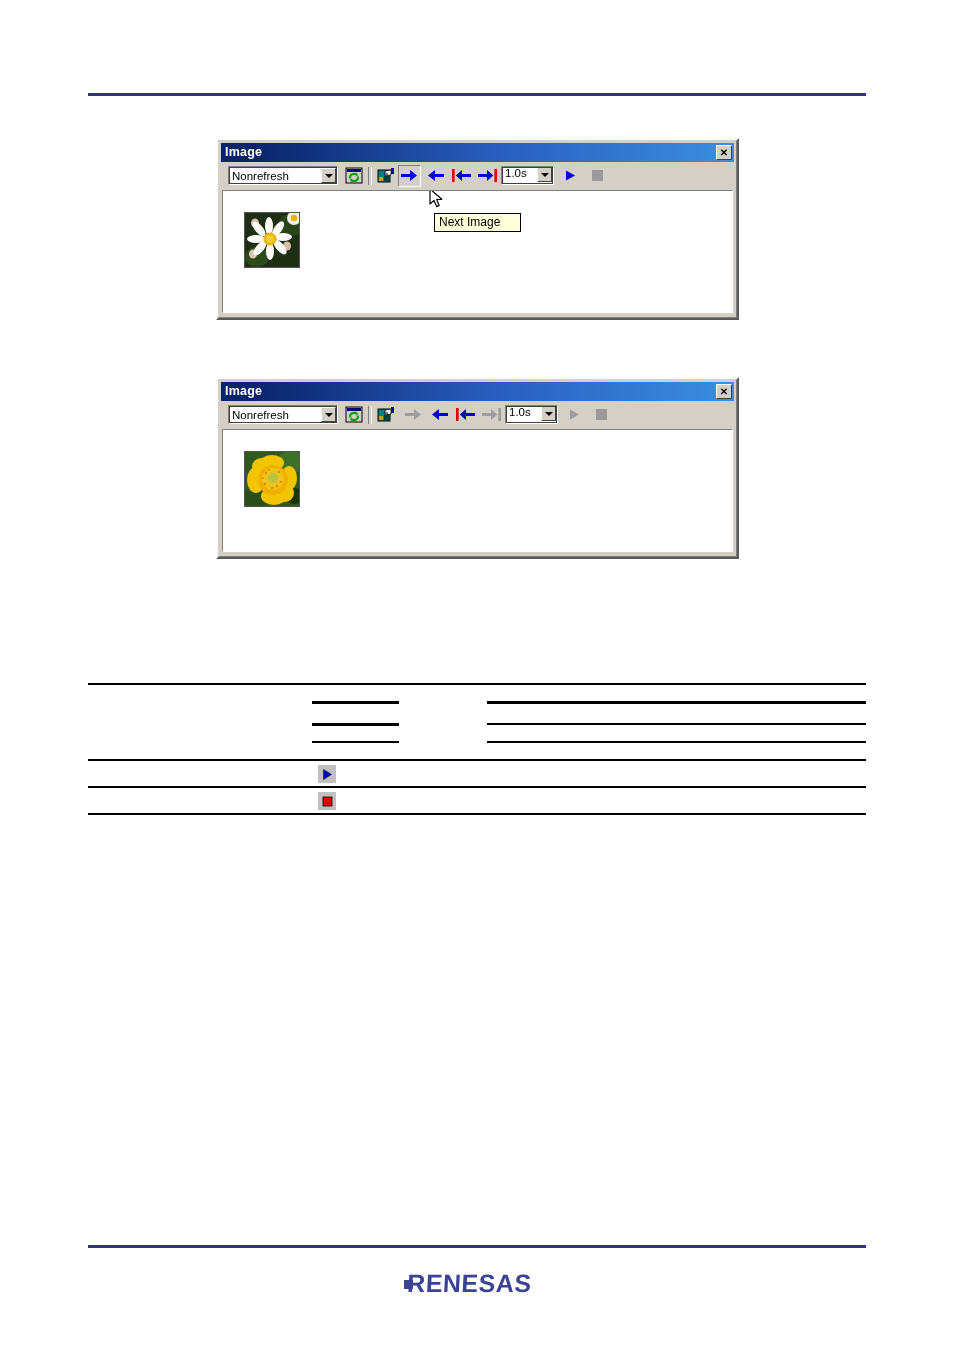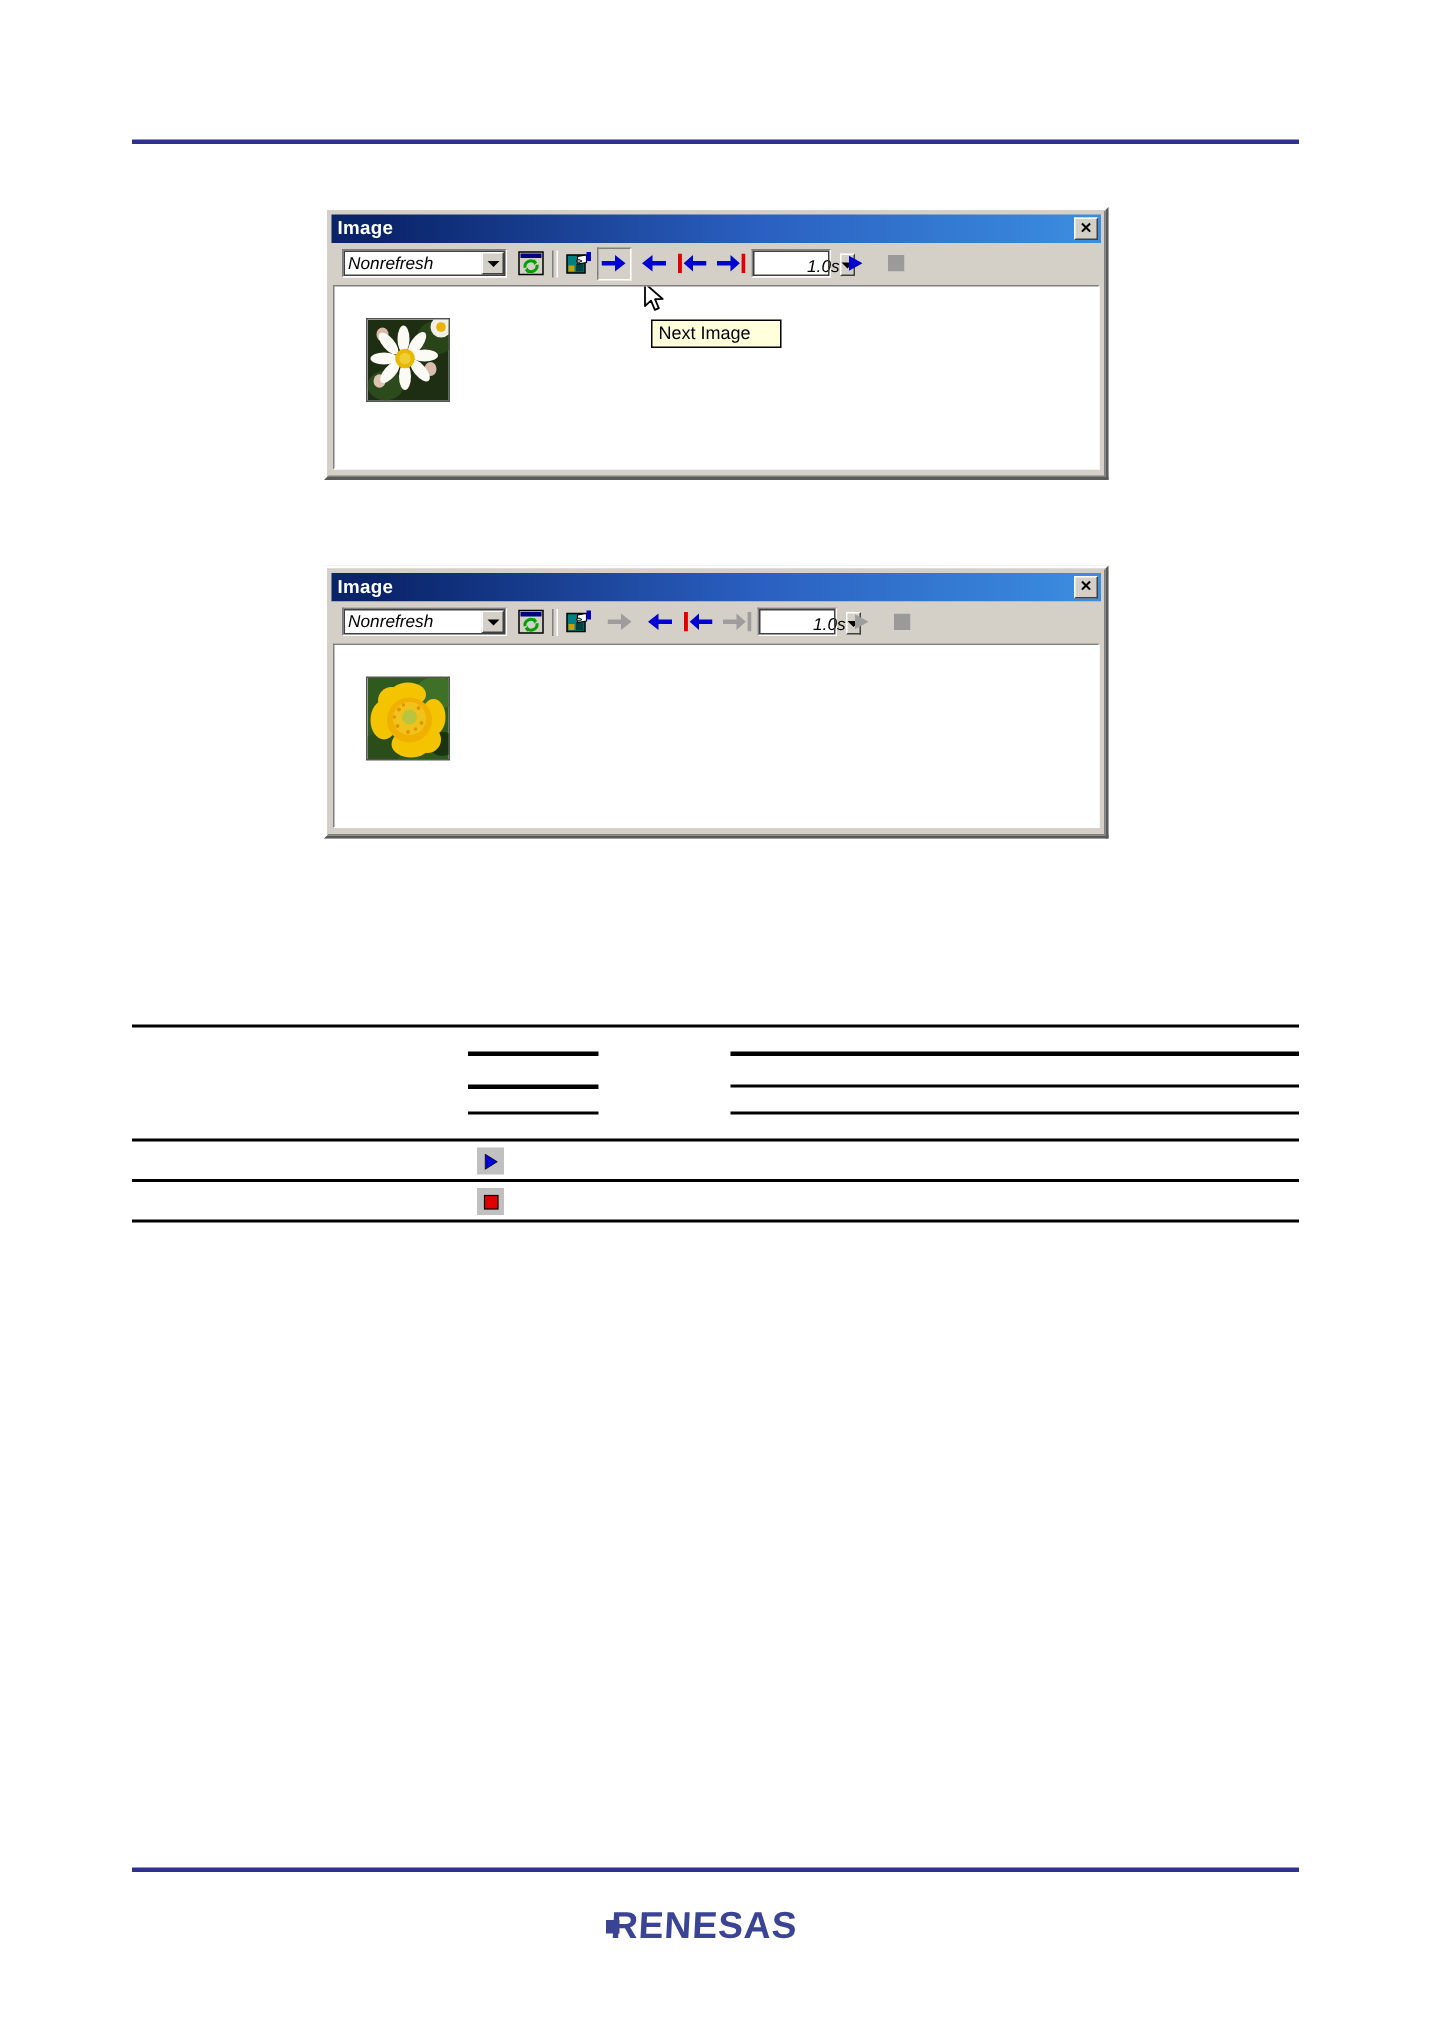--- a/index.html
+++ b/index.html
@@ -99,21 +99,20 @@
     margin-left: 3px;
     position: relative;
   }
   .combo-text {
     flex: 1;
     font-size: 11.5px;
     color: #000;
     padding-left: 3px;
     white-space: nowrap;
     font-family: "Liberation Sans", sans-serif;
-    font-style: italic;
   }
   .combo-btn {
     width: 15px; height: 15px;
     margin-right: 1px;
     background: #d4d0c8;
     border-top: 1px solid #ffffff;
     border-left: 1px solid #ffffff;
     border-right: 1px solid #404040;
     border-bottom: 1px solid #404040;
     display: flex; align-items: center; justify-content: center;
@@ -128,24 +127,23 @@
 
   .combo-time {
     width: 53px; height: 19px;
     background: #ffffff;
     border-top: 1px solid #808080;
     border-left: 1px solid #808080;
     border-right: 1px solid #ffffff;
     border-bottom: 1px solid #ffffff;
     outline: 1px solid #404040;
     outline-offset: -2px;
-    display: flex; align-items: flex-end;
+    display: flex; align-items: flex-start;
     box-sizing: border-box;
     margin-left: 2px;
-    padding-left: 33px;
   }
   .combo-time .combo-text { font-size: 11.5px; }
 
   .tbtn {
     width: 23px; height: 22px;
     display: flex; align-items: center; justify-content: center;
     box-sizing: border-box;
     position: relative;
   }
   .tbtn.pressed {

